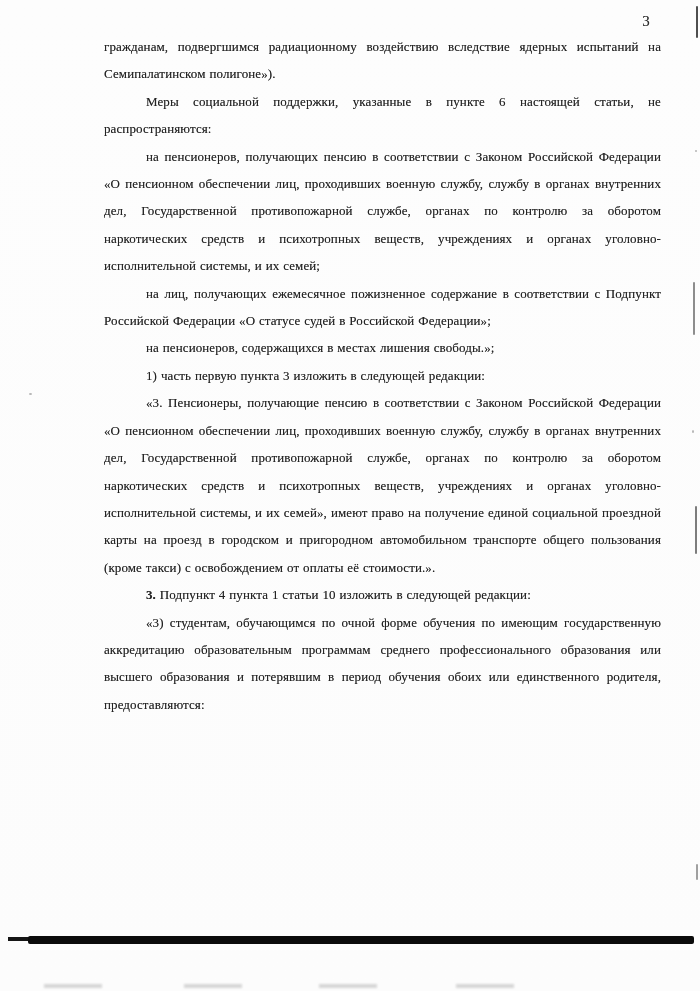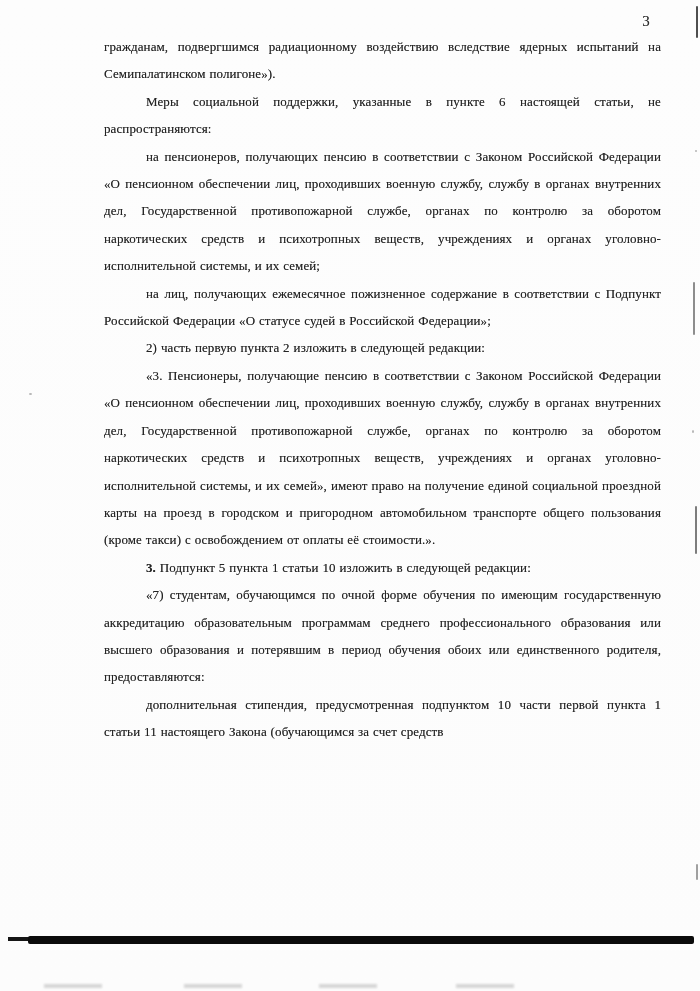--- a/index.html
+++ b/index.html
@@ -106,27 +106,27 @@
 
 <div class="scan-page">
 
   <div class="page-number">3</div>
 
   <div class="doc-body">
     <p class="para continuation">гражданам, подвергшимся радиационному воздействию вследствие ядерных испытаний на Семипалатинском полигоне»).</p>
     <p class="para">Меры социальной поддержки, указанные в пункте 6 настоящей статьи, не распространяются:</p>
     <p class="para">на пенсионеров, получающих пенсию в соответствии с Законом Российской Федерации «О пенсионном обеспечении лиц, проходивших военную службу, службу в органах внутренних дел, Государственной противопожарной службе, органах по контролю за оборотом наркотических средств и психотропных веществ, учреждениях и органах уголовно-исполнительной системы, и их семей;</p>
     <p class="para">на лиц, получающих ежемесячное пожизненное содержание в соответствии с Подпункт Российской Федерации «О статусе судей в Российской Федерации»;</p>
-    <p class="para">2) часть первую пункта 2 изложить в следующей редакции:</p>
+    <p class="para">на пенсионеров, содержащихся в местах лишения свободы.»;</p>
+    <p class="para">1) часть первую пункта 3 изложить в следующей редакции:</p>
     <p class="para">«3. Пенсионеры, получающие пенсию в соответствии с Законом Российской Федерации «О пенсионном обеспечении лиц, проходивших военную службу, службу в органах внутренних дел, Государственной противопожарной службе, органах по контролю за оборотом наркотических средств и психотропных веществ, учреждениях и органах уголовно-исполнительной системы, и их семей», имеют право на получение единой социальной проездной карты на проезд в городском и пригородном автомобильном транспорте общего пользования (кроме такси) с освобождением от оплаты её стоимости.».</p>
     <p class="para">
-      <span class="bold-num">3.</span><span> Подпункт 5 пункта 1 статьи 10 изложить в следующей редакции:</span>
+      <span class="bold-num">3.</span><span> Подпункт 4 пункта 1 статьи 10 изложить в следующей редакции:</span>
     </p>
-    <p class="para">«7) студентам, обучающимся по очной форме обучения по имеющим государственную аккредитацию образовательным программам среднего профессионального образования или высшего образования и потерявшим в период обучения обоих или единственного родителя, предоставляются:</p>
-    <p class="para">дополнительная стипендия, предусмотренная подпунктом 10 части первой пункта 1 статьи 11 настоящего Закона (обучающимся за счет средств</p>
+    <p class="para">«3) студентам, обучающимся по очной форме обучения по имеющим государственную аккредитацию образовательным программам среднего профессионального образования или высшего образования и потерявшим в период обучения обоих или единственного родителя, предоставляются:</p>
   </div>
 
   <div class="vdash d1"></div>
   <div class="vdash d2"></div>
   <div class="vdash d3"></div>
   <div class="vdash d4"></div>
   <div class="speck s1"></div>
   <div class="speck s2"></div>
   <div class="speck s3"></div>
 

